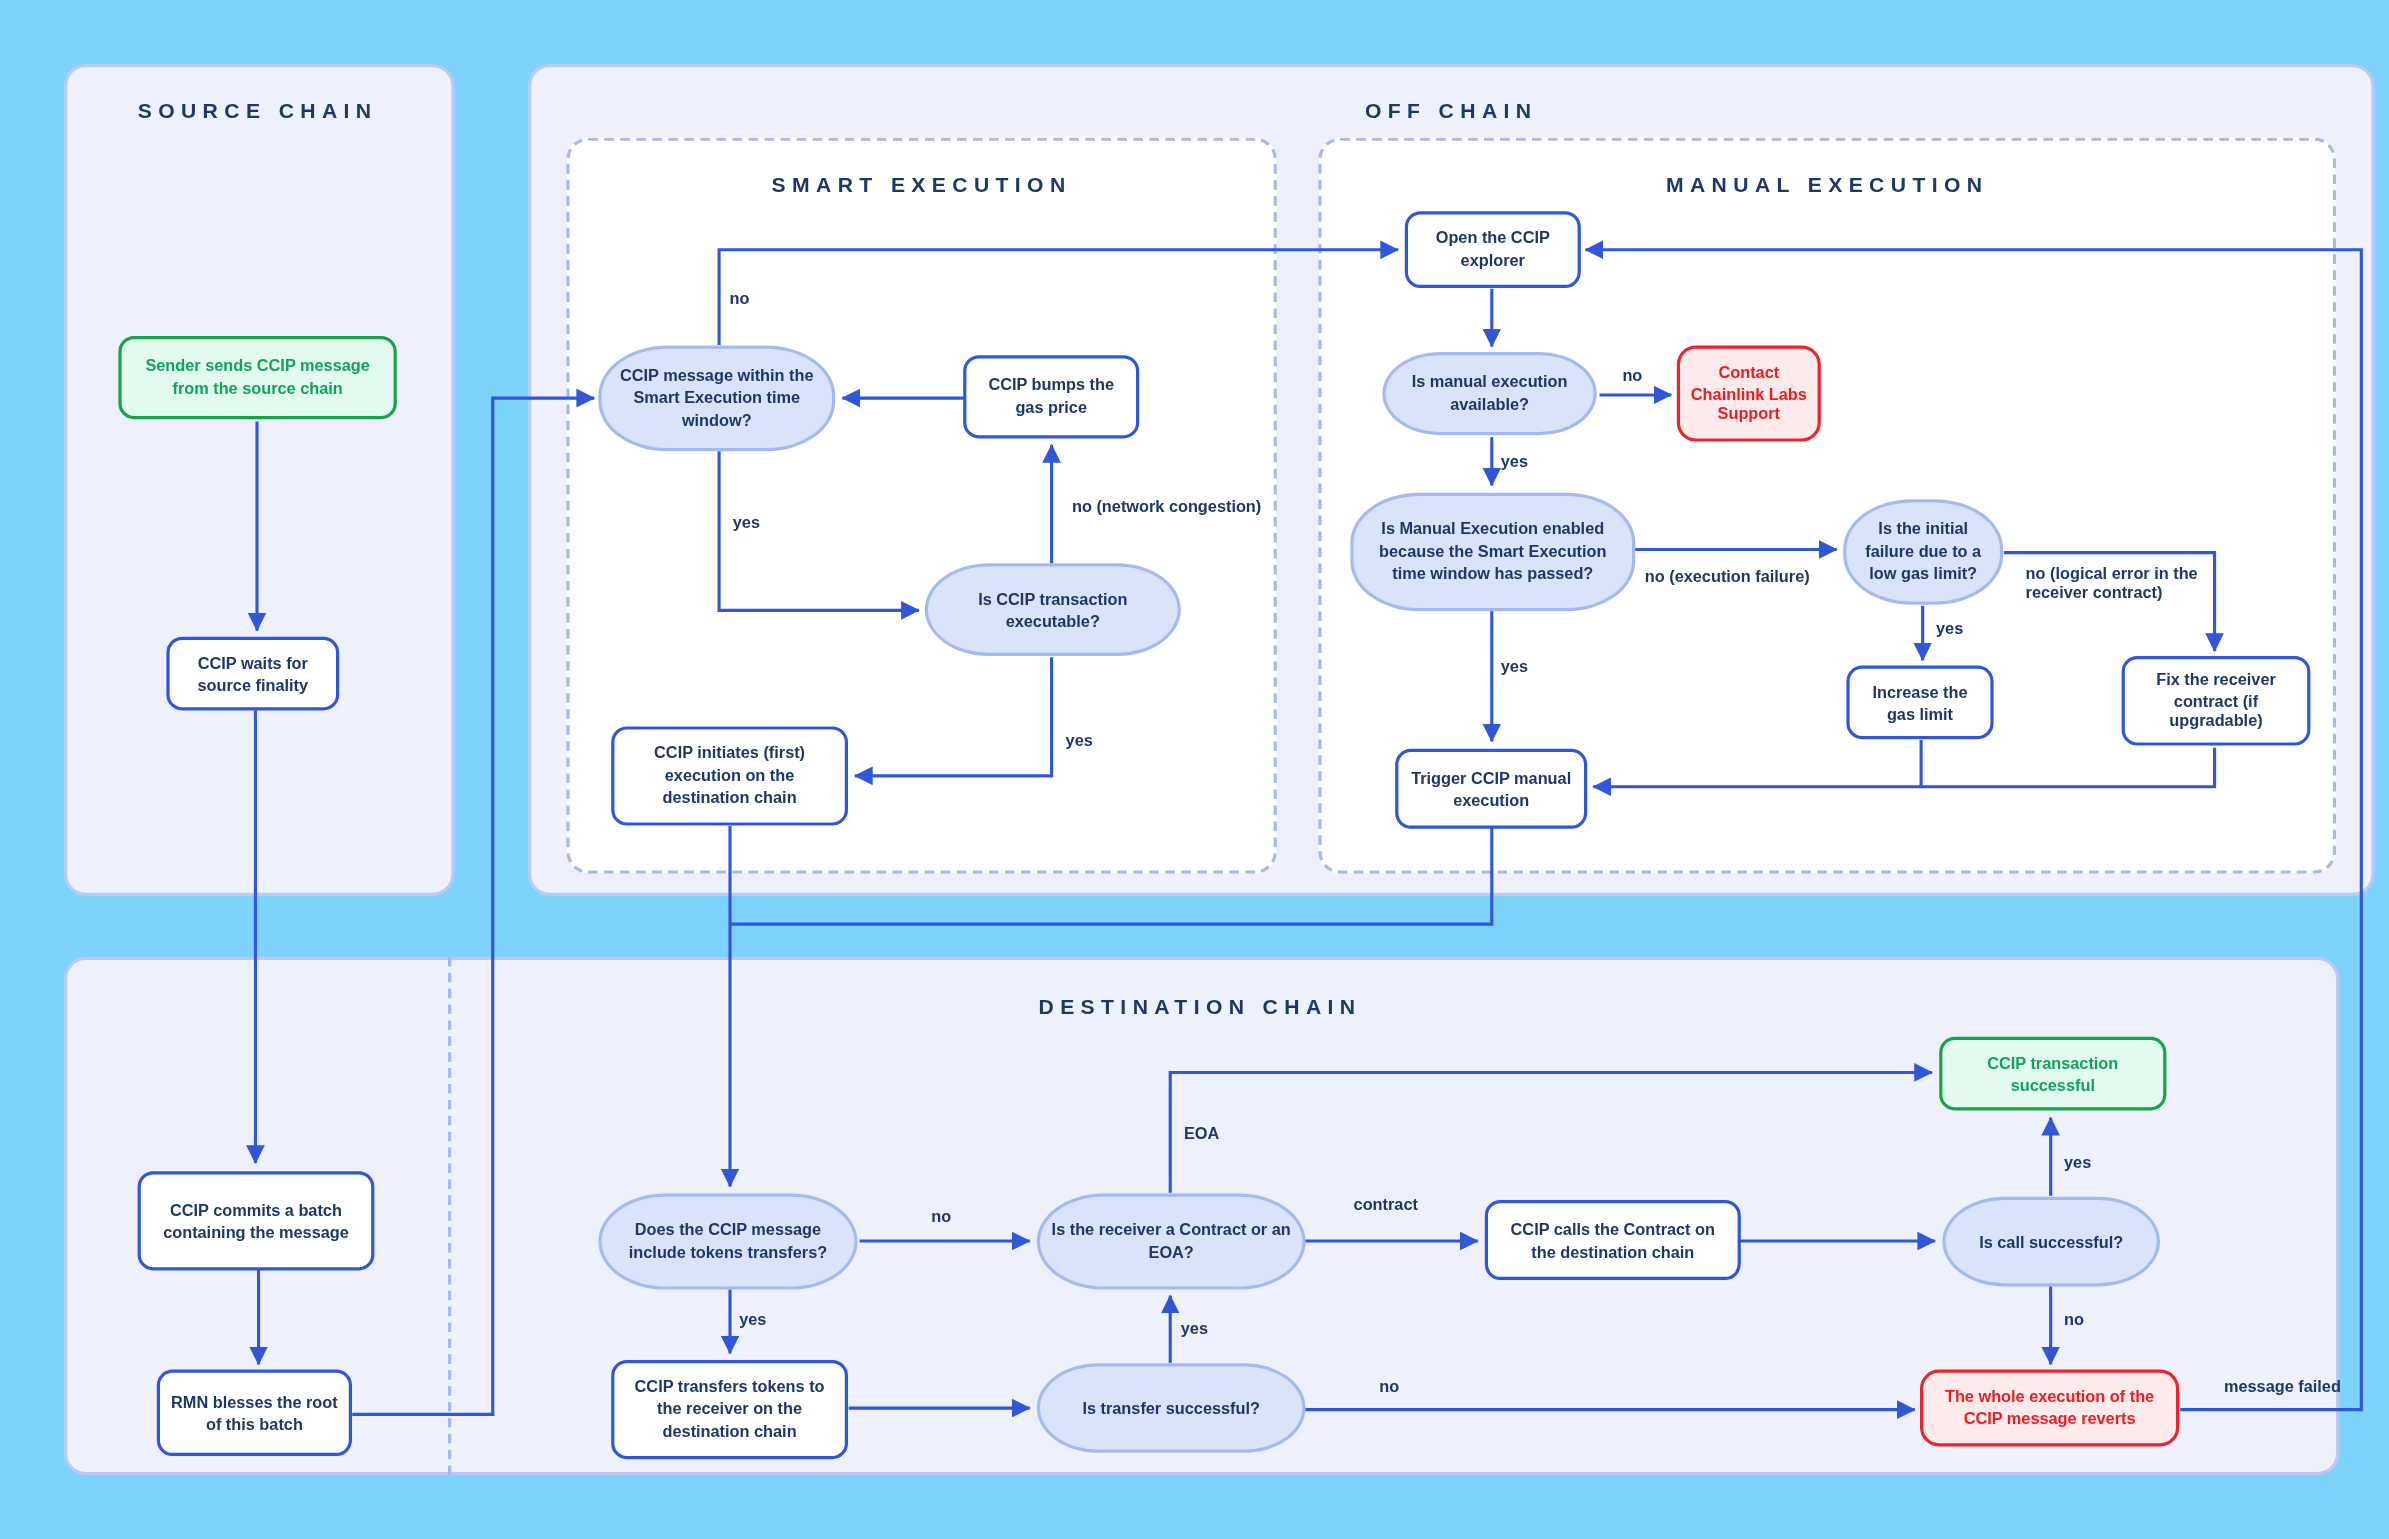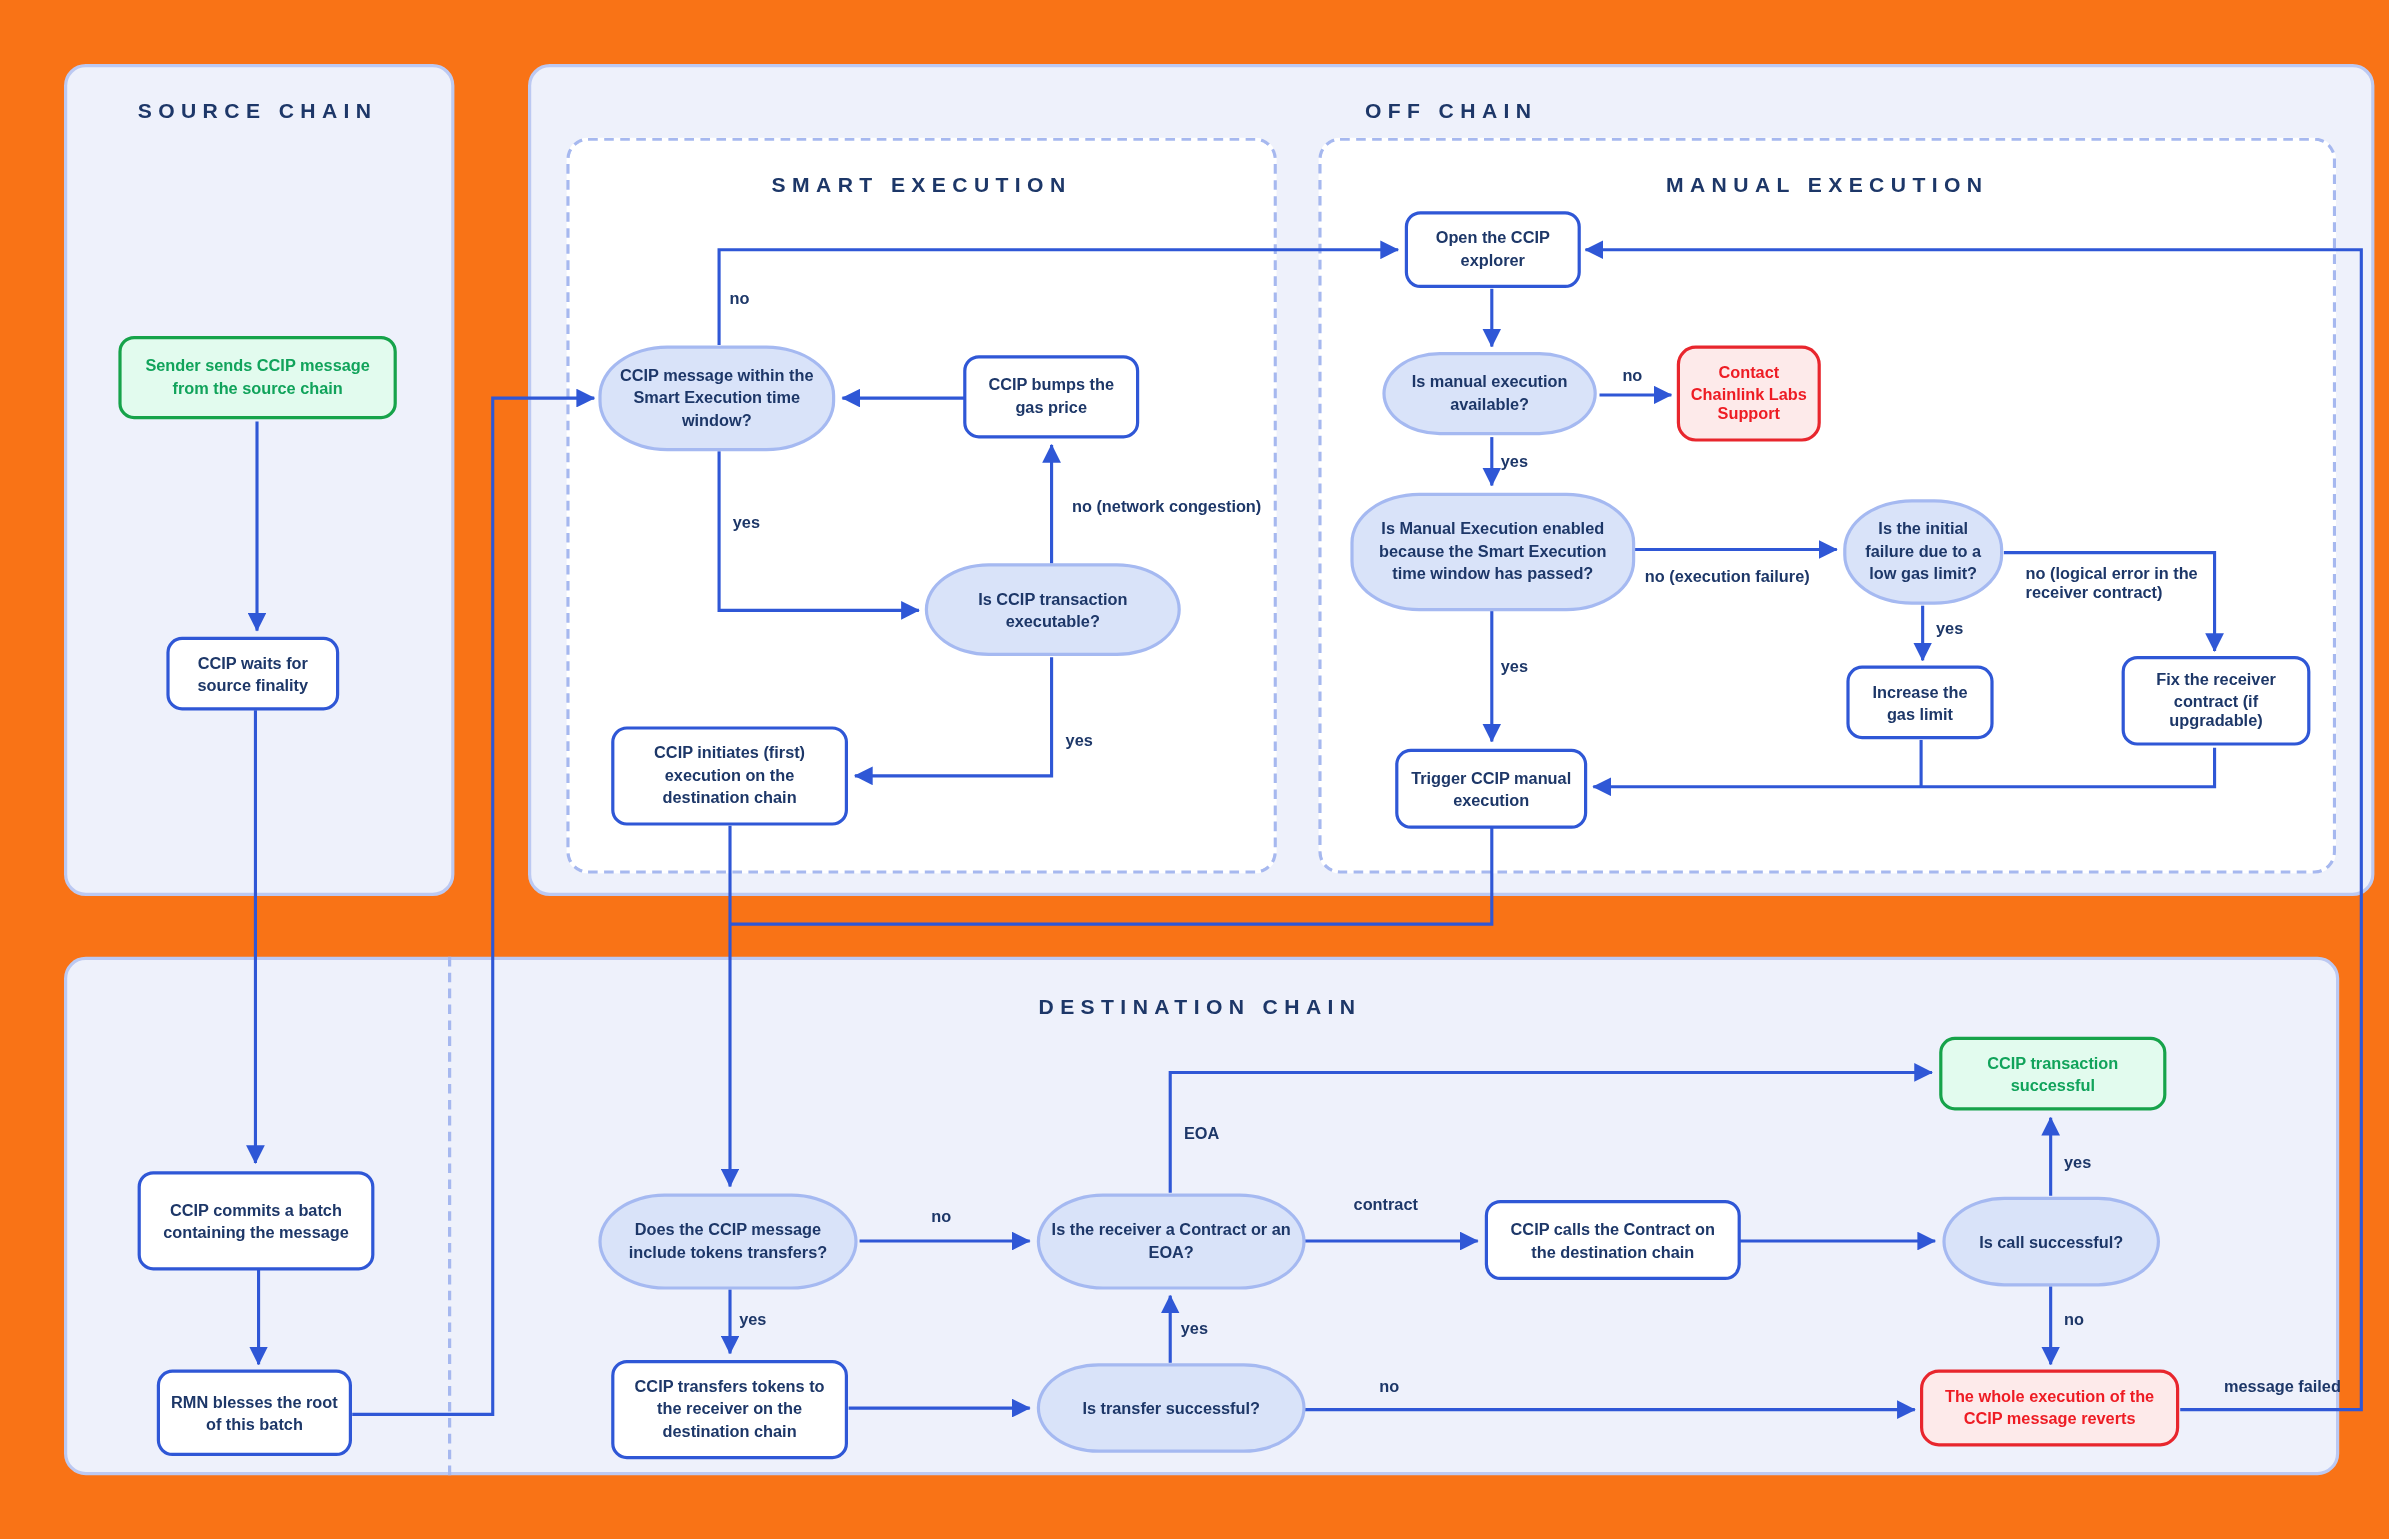--- a/index.html
+++ b/index.html
@@ -1,16 +1,16 @@
 <!DOCTYPE html>
 <html style="font-size:7.8px"><head>
 <meta charset="utf-8">
 <style>
   html,body{margin:0;padding:0;background:#ffffff;}
-  .viewport{width:2389px;height:1539px;overflow:hidden;background:#f97316;position:relative;}
+  .viewport{width:2389px;height:1539px;overflow:hidden;background:#7dd3fc;position:relative;}
   .stage{width:747px;height:481px;position:relative;transform:scale(3.2);transform-origin:top left;
          font-family:"Liberation Sans", sans-serif;}
   .panel{position:absolute;background:#eef1fb;border:1px solid #bcc9f2;border-radius:6.8px;box-sizing:border-box;}
   .dashed-box{position:absolute;background:#ffffff;border:1px dashed #a6b8ef;border-radius:6.8px;box-sizing:border-box;}
   .panel-title{position:absolute;left:0;width:100%;text-align:center;font-size:6.6px;font-weight:bold;
                letter-spacing:2px;color:#1d3768;white-space:nowrap;}
   .dash-divider{position:absolute;width:0;border-left:1px dashed #a6b8ef;}
   svg.wires{position:absolute;left:0;top:0;pointer-events:none;}
   .node{position:absolute;display:flex;align-items:center;justify-content:center;text-align:center;
         font-weight:bold;font-size:5.1px;line-height:1.32;color:#1d3768;box-sizing:border-box;padding:1.5px 3.4px;}

